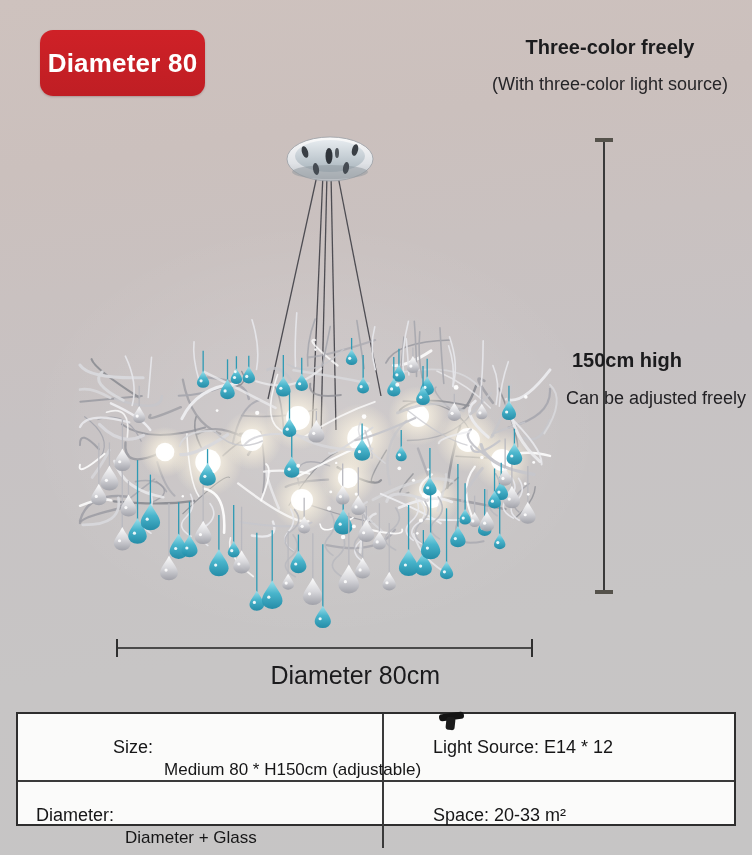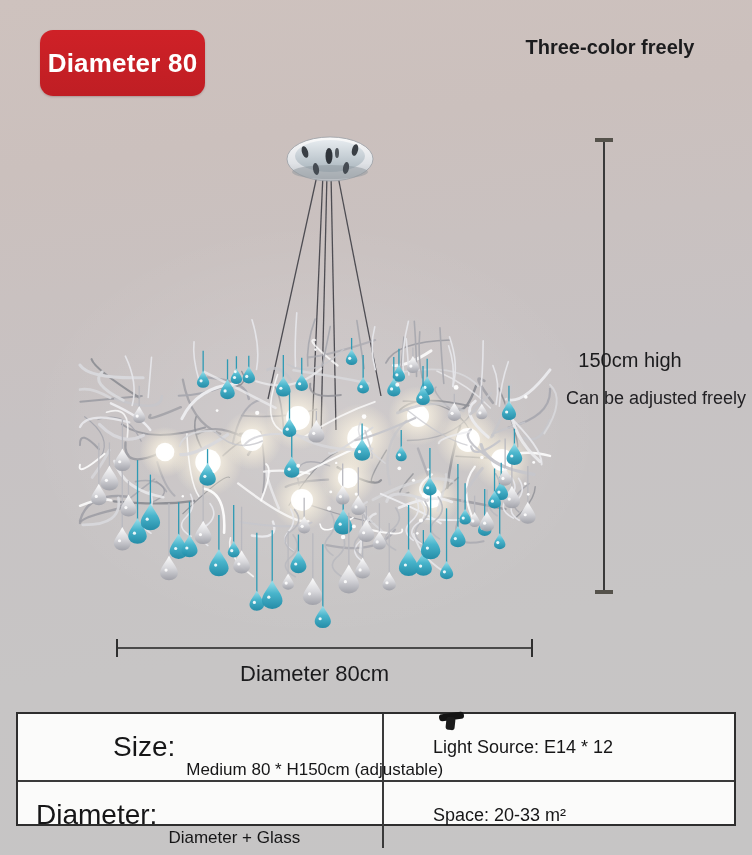--- a/index.html
+++ b/index.html
@@ -17,37 +17,37 @@
     box-shadow:0 1px 2px rgba(80,30,30,.25);
     margin-left:22px;
   }
   
   .hdr{left:468px;top:36px;width:284px;text-align:center;color:#1c1c1e;}
   .hdr .t1{font-size:20px;font-weight:700;}
   .hdr .t2{font-size:18px;font-weight:400;margin-top:15px;color:#262528;}
   
   .vline{left:603px;top:139px;width:2px;height:453px;background:#3a3a3a;}
   .vcap{width:18px;height:4px;background:#55524b;}
-  .hdim-label{left:540px;top:349px;width:180px;text-align:center;font-size:20px;font-weight:400;color:#1b1b1d;}
+  .hdim-label{left:572px;top:349px;width:180px;font-size:20px;font-weight:700;color:#1b1b1d;}
   .hdim-note{left:558px;top:388px;width:196px;text-align:center;font-size:18px;color:#222124;}
   
   .hline{left:117px;top:647px;width:415px;height:2px;background:#4a4a4a;}
   .hcap{width:2px;height:18px;background:#2f2f2f;}
-  .ddim-label{left:240px;top:661px;width:200px;text-align:left;font-size:22px;color:#1b1b1d;}
+  .ddim-label{left:240px;top:661px;width:200px;text-align:right;font-size:25px;color:#1b1b1d;}
   
   .spec{
     left:16px;top:712px;width:720px;height:114px;background:#fbfbfa;
     border:2px solid #2e2e2e;box-sizing:border-box;
     display:grid;grid-template-columns:366px 1fr;grid-template-rows:1fr 1fr;
     color:#161617;
   }
   .cell{display:flex;align-items:center;box-sizing:border-box;white-space:nowrap;}
   .cell.r1{border-bottom:2px solid #3a3a3a;}
   .cell.c1{border-right:2px solid #3a3a3a;}
-  .cell .lab{font-size:28px;text-align:right;}
+  .cell .lab{font-size:18px;text-align:right;}
   .cell .val{font-size:17px;margin-left:11px;margin-top:46px;}
   .cell .one{font-size:18px;margin-left:18px;}
   .pad-size{padding-left:95px;}
   .pad-mat{padding-left:18px;}
   .pad-right{padding-left:31px;}
   
   .smudge{pointer-events:none;}
   .smudge .b1{position:absolute;left:0;top:0;width:25px;height:7px;background:#141414;border-radius:3px;transform:rotate(-7deg);}
   .smudge .b2{position:absolute;left:7px;top:4px;width:9px;height:13px;background:#1b1b1b;border-radius:3px;transform:rotate(6deg);}
   svg{display:block;}
@@ -675,20 +675,21 @@
       <ellipse cx="337" cy="153" rx="2" ry="5" fill="#50565c"></ellipse>
     </g>
   </svg>
 
   <div class="abs badge" id="badge" style="background: linear-gradient(rgb(207, 33, 39), rgb(191, 30, 36)); color: rgb(255, 255, 255);">
     <span>Diameter 80</span>
   </div>
 
   <div class="abs hdr">
     <div class="t1">Three-color freely</div>
+    <div class="t2">(With three-color light source)</div>
   </div>
 
   <div class="abs vline"></div>
   <div class="abs vcap" style="left:595px;top:138px;"></div>
   <div class="abs vcap" style="left:595px;top:590px;"></div>
   <div class="abs hdim-label">150cm high</div>
   <div class="abs hdim-note">Can be adjusted freely</div>
 
   <div class="abs hline"></div>
   <div class="abs hcap" style="left:116px;top:639px;"></div>

